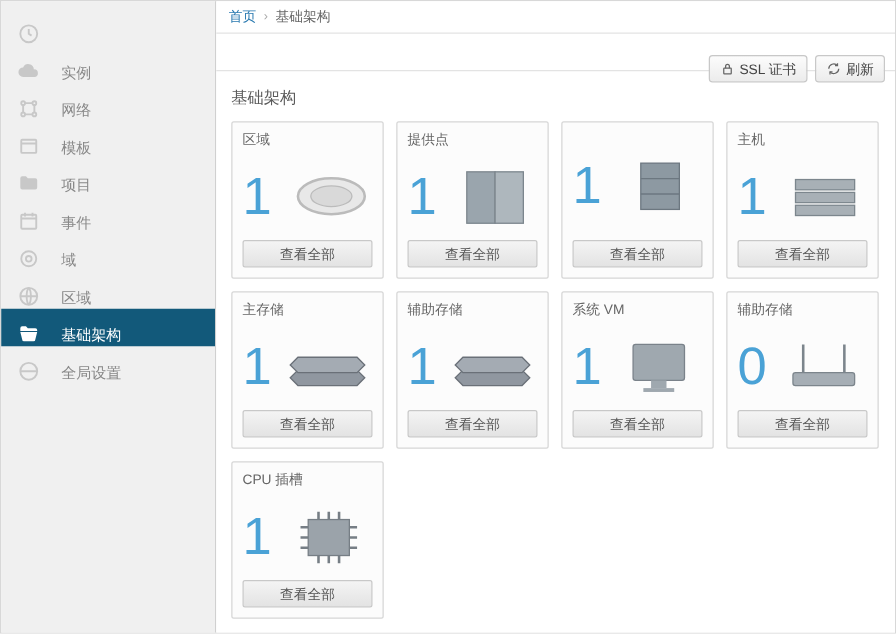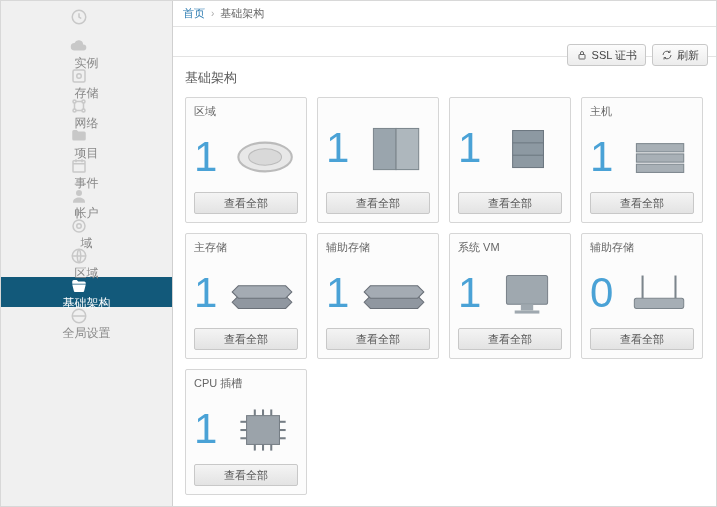--- a/index.html
+++ b/index.html
@@ -14,26 +14,25 @@
 }
 .container { display: flex; height: 100%; border: 1px solid #d8d8d8; }
 .sidebar {
   width: 172px;
   background: #f0f0f0;
   border-right: 1px solid #d0d0d0;
   padding-top: 6px;
 }
 .side-item {
   display: flex;
-  align-items: center;
+  align-items: flex-end;
   height: 30px;
   padding: 0 12px;
   color: #888;
   cursor: pointer;
-  flex-direction: column;
 }
 .side-item .icon { width: 20px; height: 20px; display:inline-flex; align-items:center; justify-content:center; margin-right: 16px; color:#c8c8c8; }
 .side-item .icon svg { width: 18px; height: 18px; display:block; }
 .side-item.active { background: #12597a; color: #fff; }
 .side-item.active .icon { color: #fff; }
 .side-label { font-size: 12px; }
 
 .main { flex: 1; display: flex; flex-direction: column; background:#fff; }
 .breadcrumb {
   height: 26px;
@@ -134,63 +133,54 @@
       <span class="icon">
           <svg viewBox="0 0 24 24" fill="currentColor">
             <path d="M6 18a5 5 0 010-10 6 6 0 0111.5 2A4 4 0 0118 18H6z"></path>
           </svg>
         </span>
       <span class="side-label">实例</span>
     </div>
     <div class="side-item">
       <span class="icon">
           <svg viewBox="0 0 24 24" fill="none" stroke="currentColor" stroke-width="2">
-            <rect x="4" y="4" width="16" height="16" rx="2"></rect>
-            <circle cx="12" cy="12" r="3"></circle>
-          </svg>
-        </span>
-      <span class="side-label">存储</span>
-    </div>
-    <div class="side-item">
-      <span class="icon">
-          <svg viewBox="0 0 24 24" fill="none" stroke="currentColor" stroke-width="2">
             <circle cx="6" cy="6" r="2"></circle>
             <circle cx="18" cy="6" r="2"></circle>
             <circle cx="6" cy="18" r="2"></circle>
             <circle cx="18" cy="18" r="2"></circle>
             <path d="M8 6h8M6 8v8M18 8v8M8 18h8"></path>
           </svg>
         </span>
       <span class="side-label">网络</span>
     </div>
     <div class="side-item">
       <span class="icon">
+          <svg viewBox="0 0 24 24" fill="none" stroke="currentColor" stroke-width="2">
+            <rect x="4" y="5" width="16" height="14" rx="1"></rect>
+            <path d="M4 9h16"></path>
+          </svg>
+        </span>
+      <span class="side-label">模板</span>
+    </div>
+    <div class="side-item">
+      <span class="icon">
           <svg viewBox="0 0 24 24" fill="currentColor">
             <path d="M3 6a2 2 0 012-2h4l2 2h8a2 2 0 012 2v8a2 2 0 01-2 2H5a2 2 0 01-2-2V6z"></path>
           </svg>
         </span>
       <span class="side-label">项目</span>
     </div>
     <div class="side-item">
       <span class="icon">
           <svg viewBox="0 0 24 24" fill="none" stroke="currentColor" stroke-width="2">
             <rect x="4" y="5" width="16" height="15" rx="1"></rect>
             <path d="M4 9h16M8 3v4M16 3v4"></path>
           </svg>
         </span>
       <span class="side-label">事件</span>
-    </div>
-    <div class="side-item">
-      <span class="icon">
-          <svg viewBox="0 0 24 24" fill="currentColor">
-            <circle cx="12" cy="8" r="4"></circle>
-            <path d="M4 20c0-4 4-6 8-6s8 2 8 6v1H4v-1z"></path>
-          </svg>
-        </span>
-      <span class="side-label">帐户</span>
     </div>
     <div class="side-item">
       <span class="icon">
           <svg viewBox="0 0 24 24" fill="none" stroke="currentColor" stroke-width="2">
             <circle cx="12" cy="12" r="8"></circle>
             <circle cx="12" cy="12" r="3"></circle>
           </svg>
         </span>
       <span class="side-label">域</span>
     </div>
@@ -259,20 +249,21 @@
                 <svg viewBox="0 0 70 50">
                   <ellipse cx="38" cy="25" rx="26" ry="14" fill="#e8e8e8" stroke="#bbb" stroke-width="2"></ellipse>
                   <ellipse cx="38" cy="25" rx="16" ry="8" fill="#d9d9d9" stroke="#bbb"></ellipse>
                 </svg>
               </div>
           </div>
           <button class="card-btn">查看全部</button>
         </div>
 
         <div class="card">
+          <div class="card-title">提供点</div>
           <div class="card-body">
             <div class="card-num">1</div>
             <div class="card-illus">
                 <svg viewBox="0 0 70 50">
                   <rect x="15" y="6" width="22" height="40" fill="#9aa5ad" stroke="#7c868d"></rect>
                   <rect x="37" y="6" width="22" height="40" fill="#aeb7bd" stroke="#7c868d"></rect>
                 </svg>
               </div>
           </div>
           <button class="card-btn">查看全部</button>

